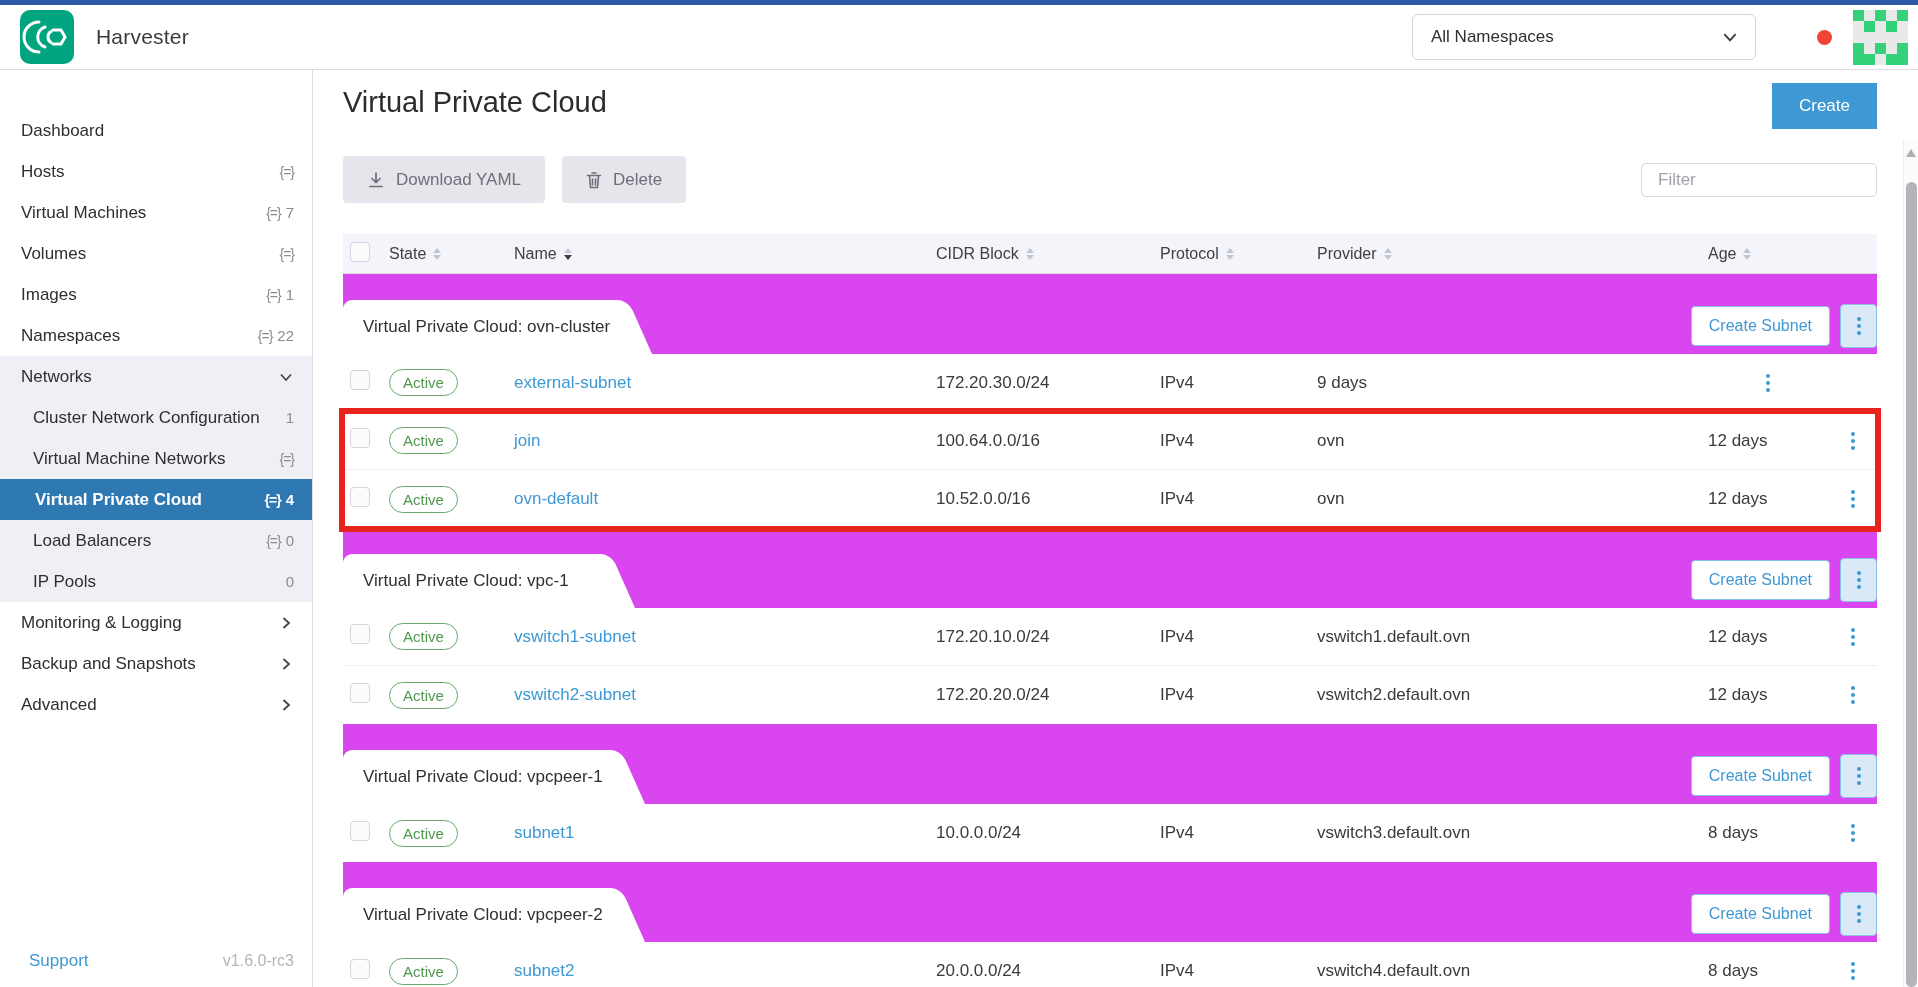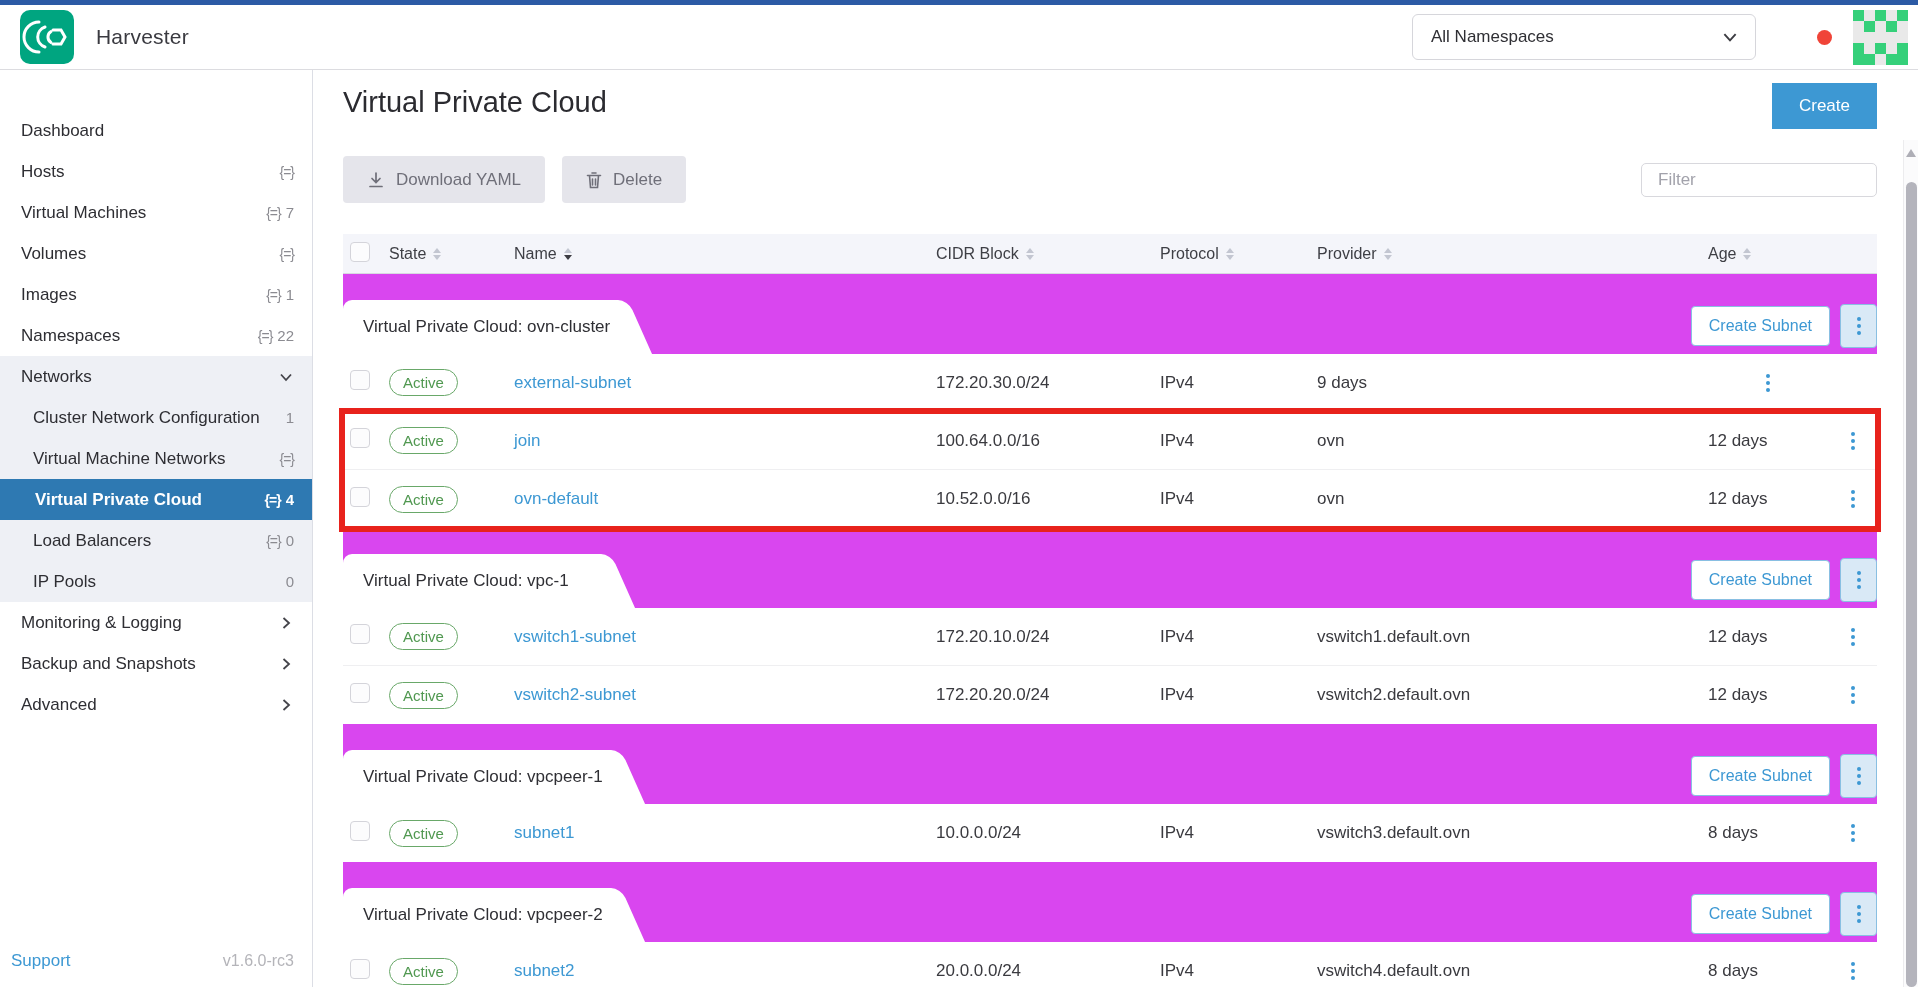--- a/index.html
+++ b/index.html
@@ -25,21 +25,21 @@
   .nav-item { height:41px; display:flex; align-items:center; padding:0 18px 0 21px; font-size:17px; color:#2e2e33; cursor:pointer; }
   .nav-item .nav-label { white-space:nowrap; }
   .nav-item.sub { padding-left:33px; }
   .nav-group { background:#eef0f5; }
   .nav-item.active { background:#2e79b2; color:#fff; font-weight:bold; padding-left:35px; }
   .nav-right { margin-left:auto; display:flex; align-items:center; gap:5px; }
   .cluster-glyph { font-size:14px; color:#8b8b91; letter-spacing:-1px; }
   .nav-count { font-size:15px; color:#8b8b91; }
   .nav-item.active .cluster-glyph, .nav-item.active .nav-count { color:#fff; }
   .chev { display:block; }
-  .side-footer { position:absolute; left:11px; right:18px; bottom:16px; display:flex; justify-content:space-between; align-items:center; }
+  .side-footer { position:absolute; left:29px; right:18px; bottom:16px; display:flex; justify-content:space-between; align-items:center; }
   .support-link { color:#3d98d3; font-size:17px; text-decoration:none; cursor:pointer; }
   .version { color:#b4b4b9; font-size:16px; }
 
   
   .main { flex:1; padding:0 41px 0 30px; position:relative; }
   .page-head { display:flex; align-items:flex-start; margin-top:16px; }
   .page-title { font-size:29px; font-weight:400; color:#2b2b30; }
   .btn-create { margin-left:auto; margin-top:-3px; background:#3d98d3; color:#fff; border:none; border-radius:0; height:46px; padding:8px 27px; font-size:17px; cursor:pointer; font-family:inherit; }
   .toolbar { display:flex; align-items:center; margin-top:27px; }
   .btn-bulk { height:47px; display:flex; align-items:center; gap:11px; background:#e5e5eb; color:#6f6f79; border:none; border-radius:4px; padding:0 24px; font-size:17px; margin-right:17px; cursor:default; font-family:inherit; }

